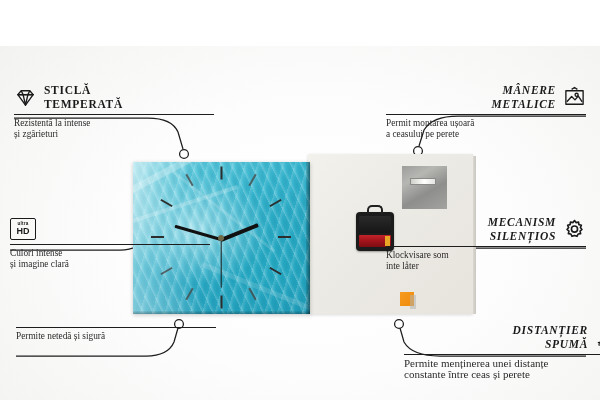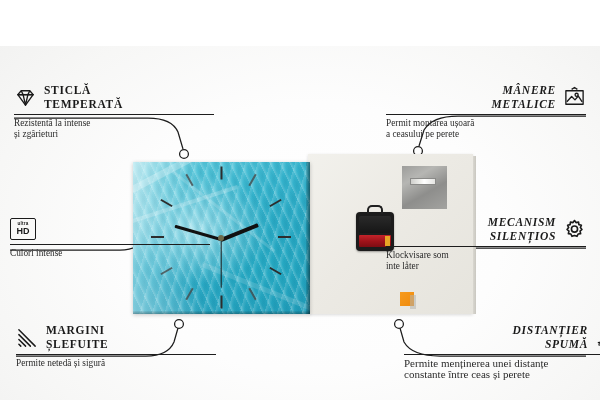--- a/index.html
+++ b/index.html
@@ -240,38 +240,25 @@
       <span class="ic">
         <span class="hd-box">
           <span class="hd-ultra">ultra</span>
           <span class="hd-txt">HD</span>
         </span>
       </span>
     </div>
     <div class="rule"></div>
     <div class="feat-sub">
       <div>Culori intense</div>
+      <div>și imagine clară</div>
     </div>
   </div>
 
   <div class="feature left" id="f-edges">
-    <div class="feat-head">
-      <span class="ic">
-        <svg viewBox="0 0 24 24" fill="none" stroke="#1a1a1a" stroke-width="1.5" stroke-linecap="round">
-          <path d="M3 4 L20 21"></path>
-          <path d="M3 9 L15 21"></path>
-          <path d="M3 14 L10 21"></path>
-          <path d="M3 19 L5 21"></path>
-        </svg>
-      </span>
-      <div>
-        <div class="feat-title">MARGINI</div>
-        <div class="feat-title">ȘLEFUITE</div>
-      </div>
-    </div>
     <div class="rule"></div>
     <div class="feat-sub">
       <div>Permite netedă și sigură</div>
     </div>
   </div>
 
   <div class="feature right" id="f-handles">
     <div class="feat-head right">
       <div>
         <div class="feat-title">MÂNERE</div>

